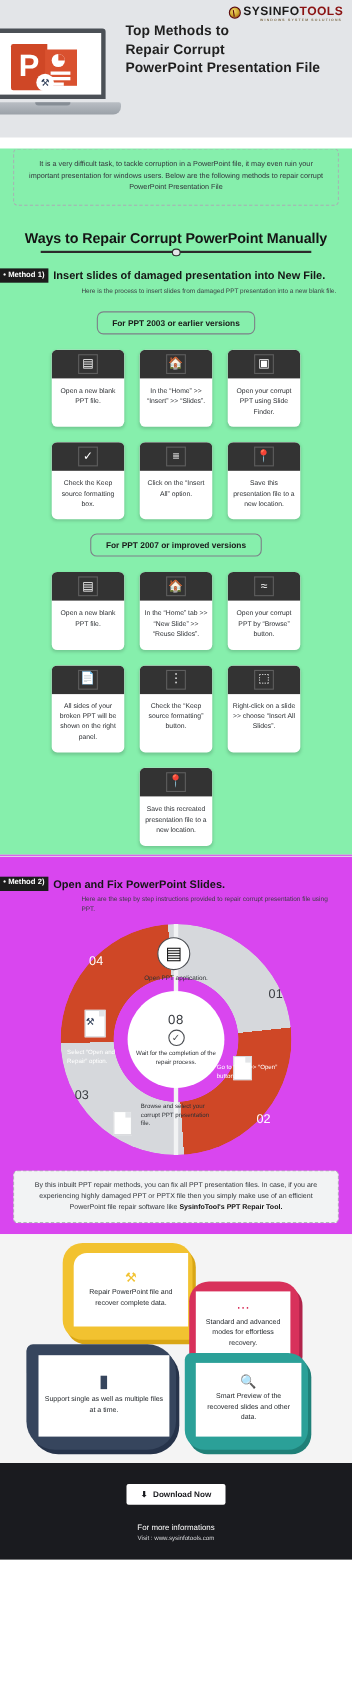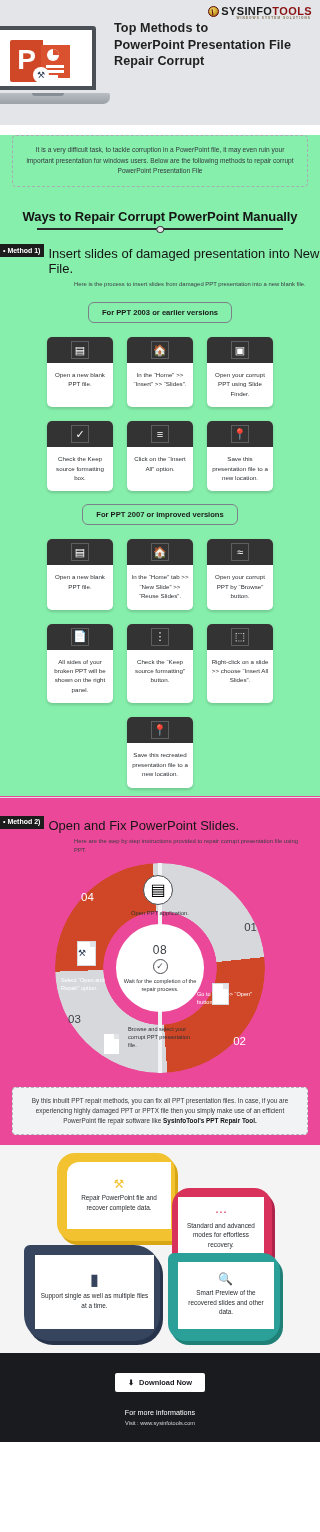--- a/index.html
+++ b/index.html
@@ -114,21 +114,21 @@
     width:5.5px; height:5.5px; border-radius:50%; background:#e3e5e8; border:1.4px solid #2b2b2b;
   }
 
   
   .method-row { display: flex; align-items: flex-start; margin-top: 14px; }
   .method-tag {
     background: #1c1c1c; color: #fff; font-size: 7px; font-weight: bold;
     padding: 2.5px 4px 2.5px 3px; white-space: nowrap; line-height: 8px;
   }
   .method-title {
-    font-size: 13px; font-weight: normal; color: #151515; margin-left: 4px; padding-top: 2px;
+    font-size: 10px; font-weight: bold; color: #151515; margin-left: 4px; padding-top: 2px;
   }
   .method-desc {
     margin: 4px 12px 0 74px; font-size: 5.9px; line-height: 9px; color: #3a3d42;
   }
 
   
   .pill-wrap { display: flex; justify-content: center; margin-top: 13px; align-items: center; }
   .pill {
     border: 1px solid #7c8088; border-radius: 6px; background: transparent;
     padding: 5px 13px; font-size: 7.6px; font-weight: bold; color: #1a1a1a;
@@ -154,21 +154,21 @@
   }
   .card-body {
     flex: 1; padding: 7px 4px 9px; text-align: center;
     font-size: 6.2px; line-height: 9.4px; color: #2c2f33;
   }
   .h1r { height: 62px; }
   .h2r { height: 74px; }
   .h3r { height: 86px; }
 
   
-  .section-b { background: #ec4899; padding: 1px 0 10px; }
+  .section-b { background: #d946ef; padding: 1px 0 10px; }
   .divider-line { height: 1px; background: #dcdee0; }
 
   
   .circle-wrap { position: relative; width: 210px; height: 210px; margin: 8px auto 0; }
   .ring-bg {
     position:absolute; inset:0; border-radius:50%;
     background:
       conic-gradient(from 0deg,
         #d6d8dc 0deg 84deg,
         #cf4726 84deg 176deg,
@@ -299,22 +299,22 @@
           <div class="ln" style="top:20px;width:18px;"></div>
           <div class="ln" style="top:25px;width:18px;"></div>
           <div class="ln" style="top:30px;width:12px;"></div>
         </div>
         <div class="ppt-badge">⚒</div>
       </div>
     </div>
 
     <div class="head-title">
       <div>Top Methods to</div>
+      <div>Repair Corrupt</div>
       <div>PowerPoint Presentation File</div>
-      <div>Repair Corrupt</div>
     </div>
   </div>
 
   <div class="section-a">
 
     <div class="intro-box">It is a very difficult task, to tackle corruption in a PowerPoint file, it may even ruin your important presentation for windows users. Below are the following methods to repair corrupt PowerPoint Presentation File</div>
 
     <div class="ways-title">Ways to Repair Corrupt PowerPoint Manually</div>
     <div class="ways-rule"></div>
 

